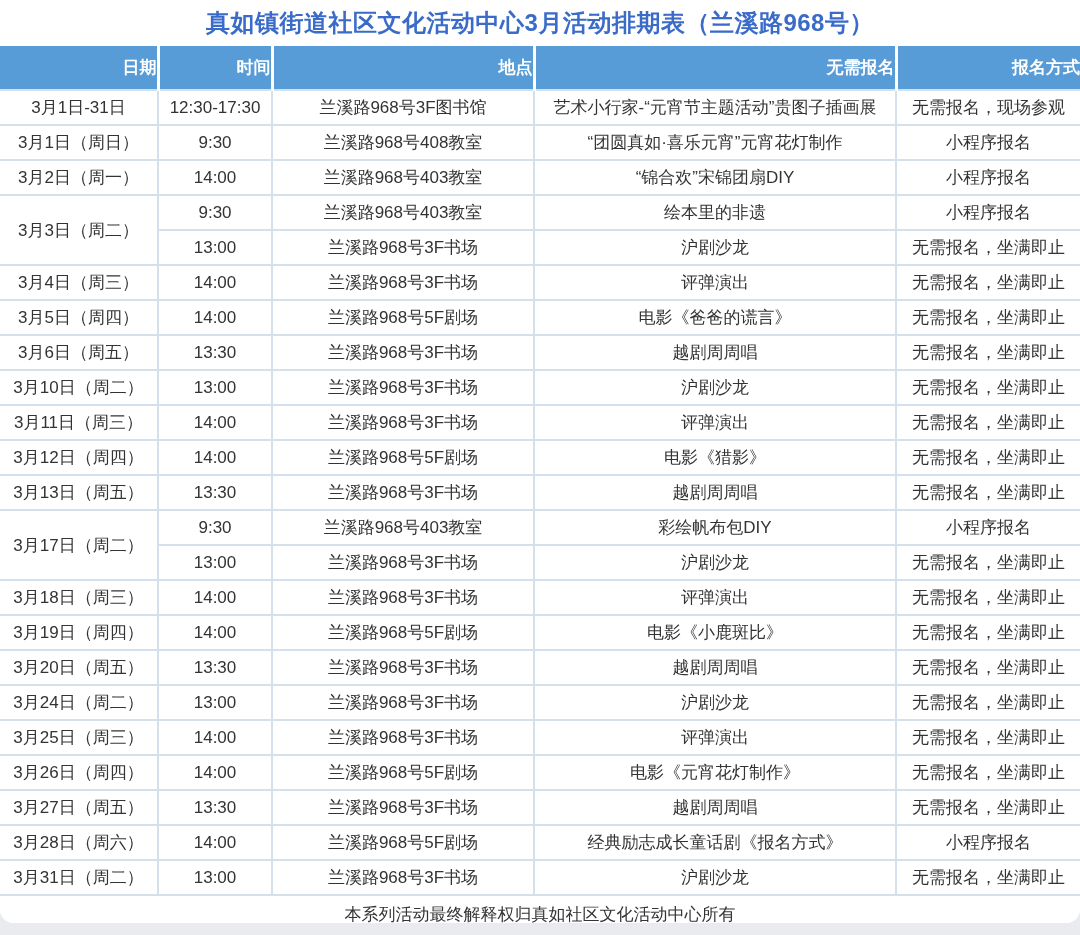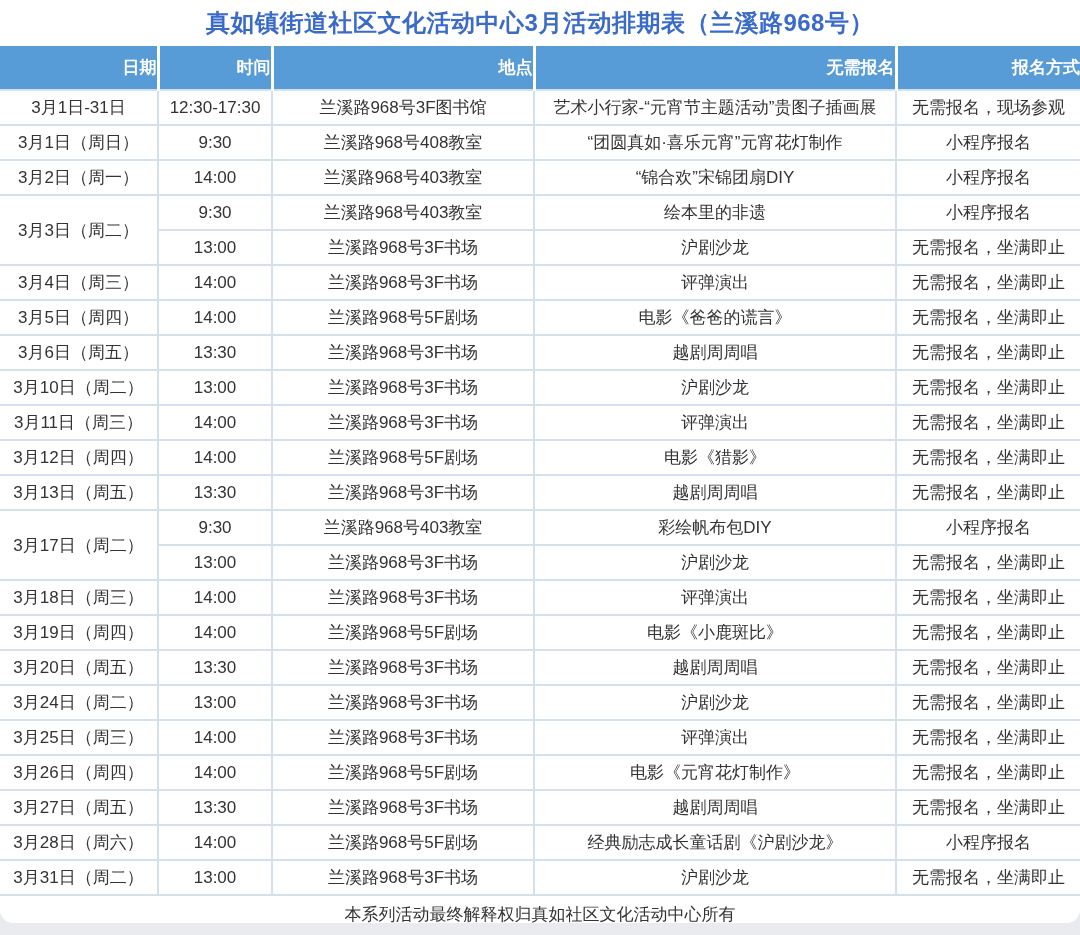--- a/index.html
+++ b/index.html
@@ -244,21 +244,21 @@
           <td rowspan="1">3月27日（周五）</td>
           <td>13:30</td>
           <td>兰溪路968号3F书场</td>
           <td>越剧周周唱</td>
           <td>无需报名，坐满即止</td>
         </tr>
         <tr>
           <td rowspan="1">3月28日（周六）</td>
           <td>14:00</td>
           <td>兰溪路968号5F剧场</td>
-          <td>经典励志成长童话剧《沪剧沙龙》</td>
+          <td>经典励志成长童话剧《报名方式》</td>
           <td>小程序报名</td>
         </tr>
         <tr>
           <td rowspan="1">3月31日（周二）</td>
           <td>13:00</td>
           <td>兰溪路968号3F书场</td>
           <td>沪剧沙龙</td>
           <td>无需报名，坐满即止</td>
         </tr>
       </tbody>

